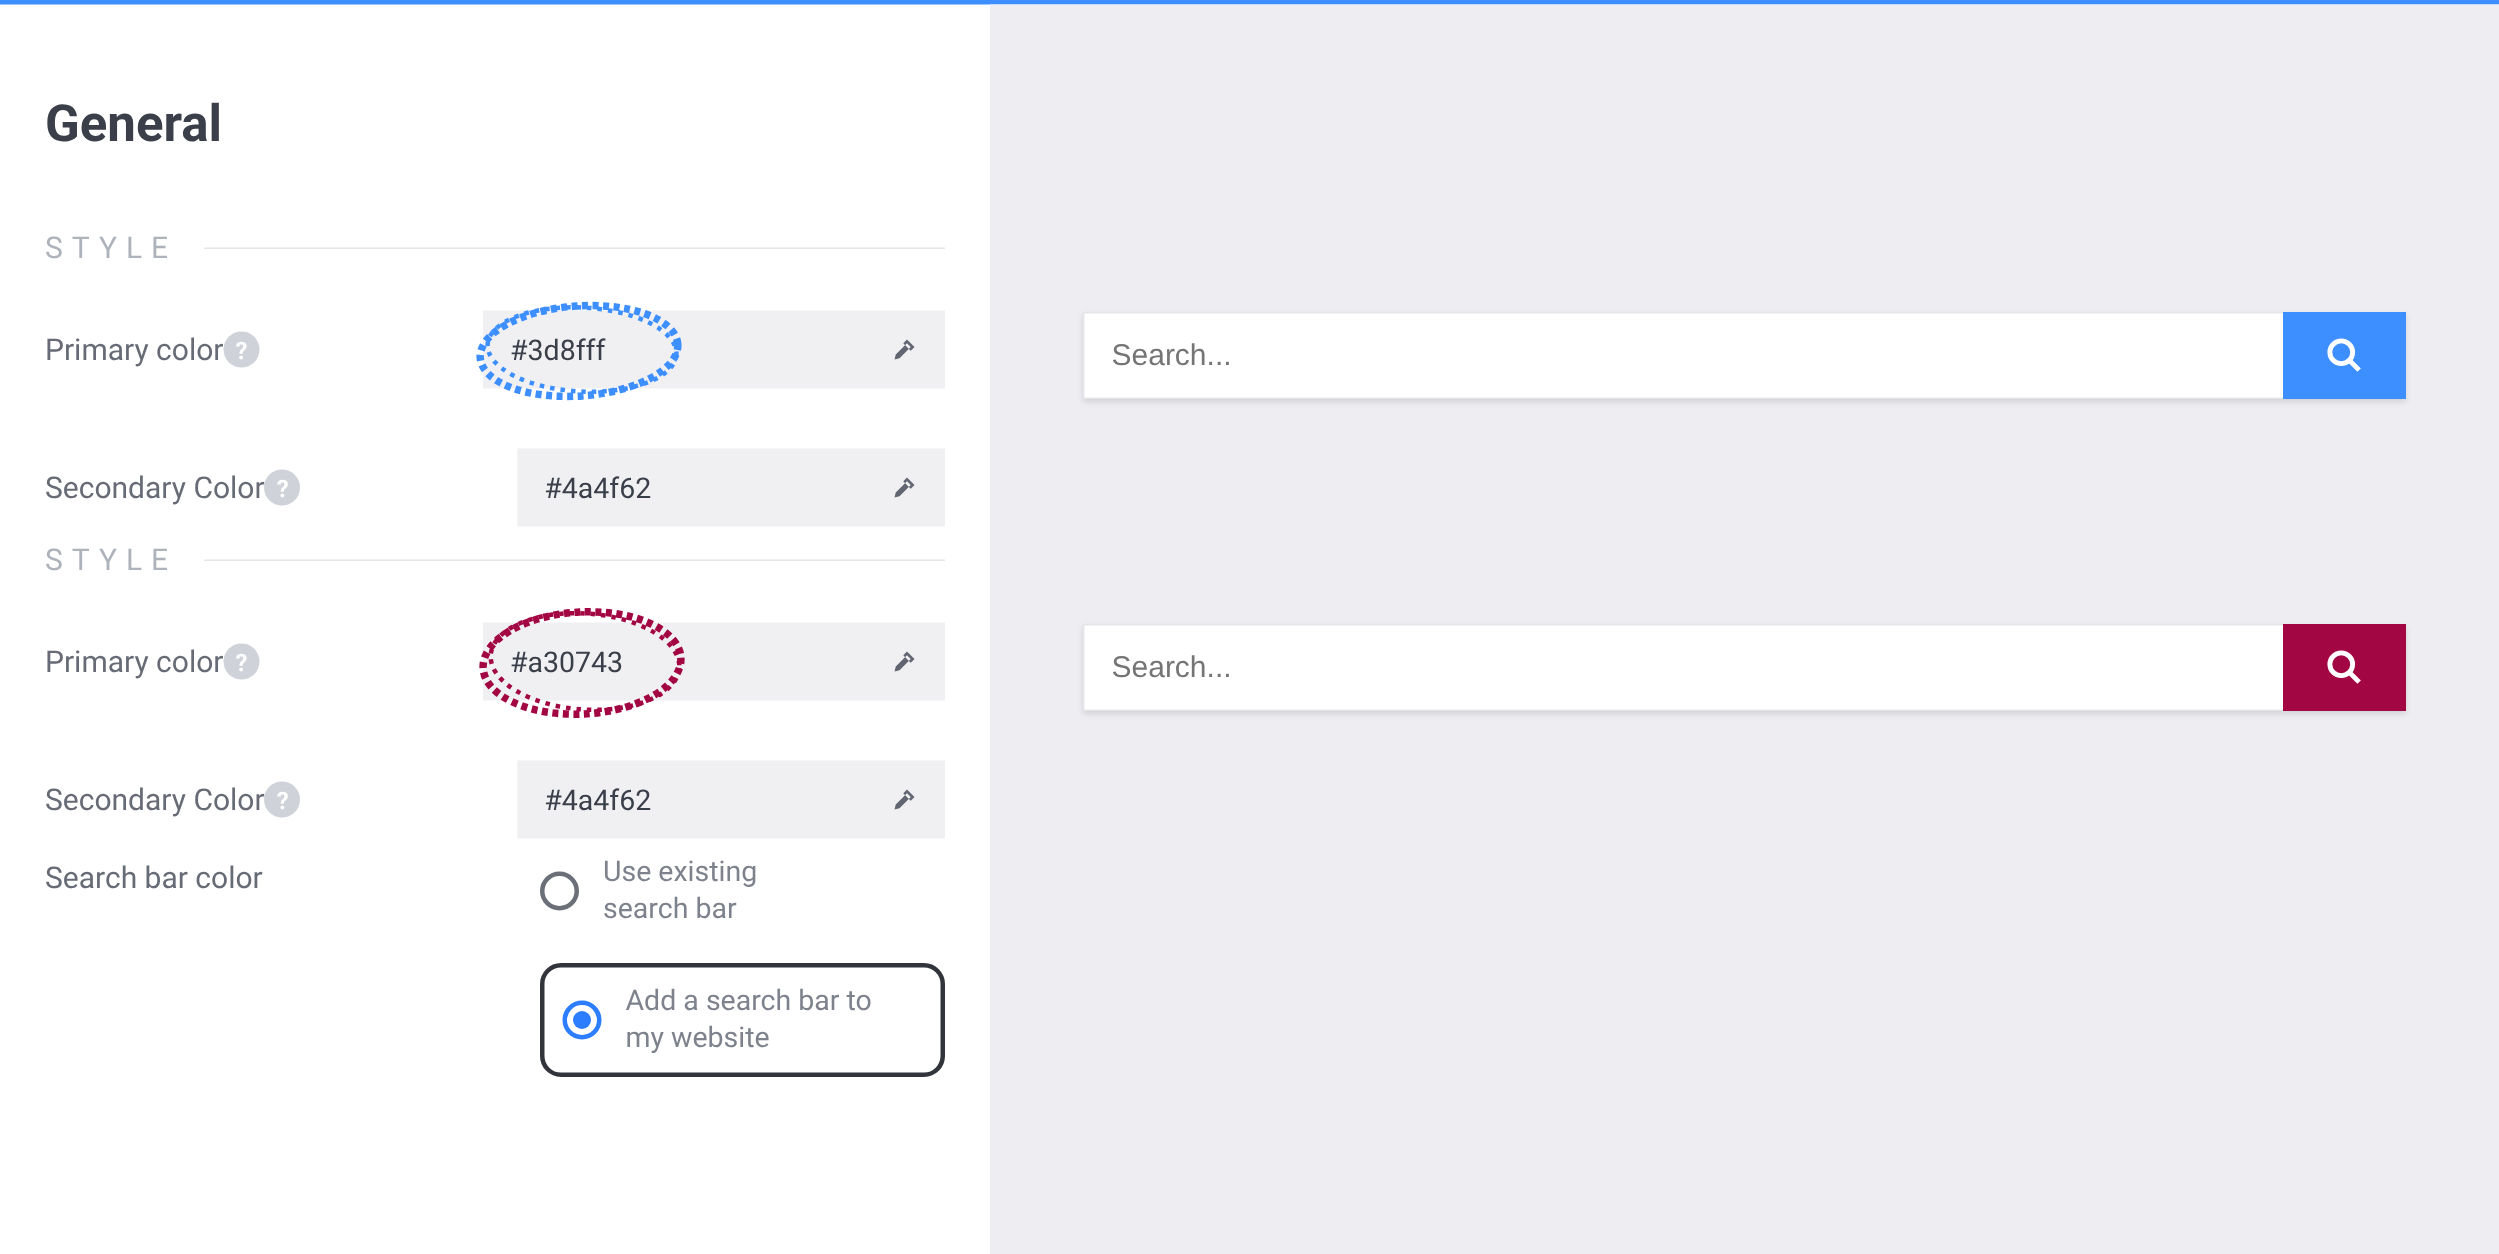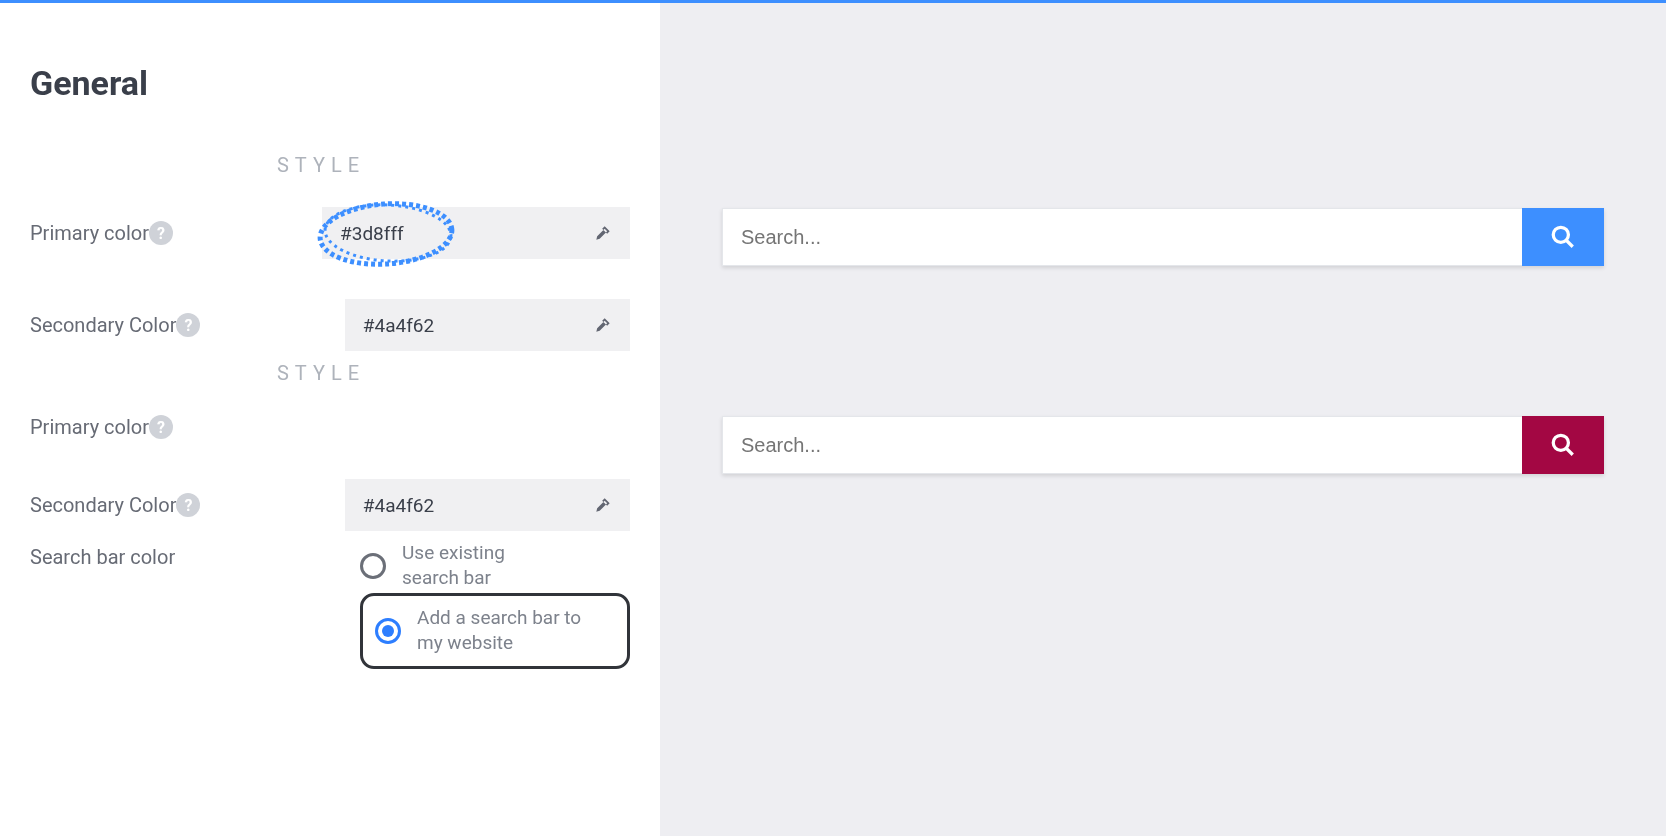--- a/index.html
+++ b/index.html
@@ -28,21 +28,20 @@
   h1.page-title {
     font-size: 34px;
     font-weight: 700;
     color: #3a3f4a;
     margin-bottom: 50px;
   }
   .section-header {
     display: flex;
     align-items: center;
     margin-bottom: 30px;
-    flex-direction: column;
   }
   .section-header .label {
     font-size: 20px;
     letter-spacing: 6px;
     color: #aeb3bb;
     font-weight: 400;
     margin-right: 18px;
     white-space: nowrap;
   }
   .section-header .rule {
@@ -103,21 +102,21 @@
     justify-content: center;
   }
   .circle-wrap svg.sketch {
     position: absolute;
     pointer-events: none;
   }
   
   .radio-col {
     display: flex;
     flex-direction: column;
-    gap: 3px;
+    gap: 24px;
   }
   .radio-row {
     display: flex;
     align-items: center;
     gap: 16px;
     font-size: 19px;
     color: #7d828c;
     line-height: 1.3;
   }
   .radio-row.boxed {
@@ -222,20 +221,34 @@
     <div class="section-header">
       <span class="label">STYLE</span>
       <span class="rule"></span>
     </div>
 
     <div class="field-row">
       <div class="field-label">
         <span>Primary color</span>
         <span class="help-icon">?</span>
       </div>
+      <div class="circle-wrap">
+        <div class="color-field">
+          <span class="color-value">#a30743</span>
+          <span class="picker-btn">
+            <svg class="dropper" viewBox="0 0 24 24">
+                <path d="M4 20l4-1 9-9-3-3-9 9-1 4zM14 4l6 6-3 3-6-6 3-3z" fill="#626672"></path>
+              </svg>
+          </span>
+        </div>
+        <svg class="sketch" width="160" height="90" viewBox="0 0 160 90" style="left:-12px;top:-18px;">
+          <ellipse cx="78" cy="45" rx="66" ry="34" fill="none" stroke="#a30743" stroke-width="5" stroke-dasharray="4 3" transform="rotate(-3 78 45)"></ellipse>
+          <ellipse cx="80" cy="44" rx="63" ry="32" fill="none" stroke="#a30743" stroke-width="3" stroke-dasharray="3 4" transform="rotate(4 80 44)"></ellipse>
+        </svg>
+      </div>
     </div>
 
     <div class="field-row tight">
       <div class="field-label">
         <span>Secondary Color</span>
         <span class="help-icon">?</span>
       </div>
       <div class="color-field">
         <span class="color-value">#4a4f62</span>
         <span class="picker-btn">

